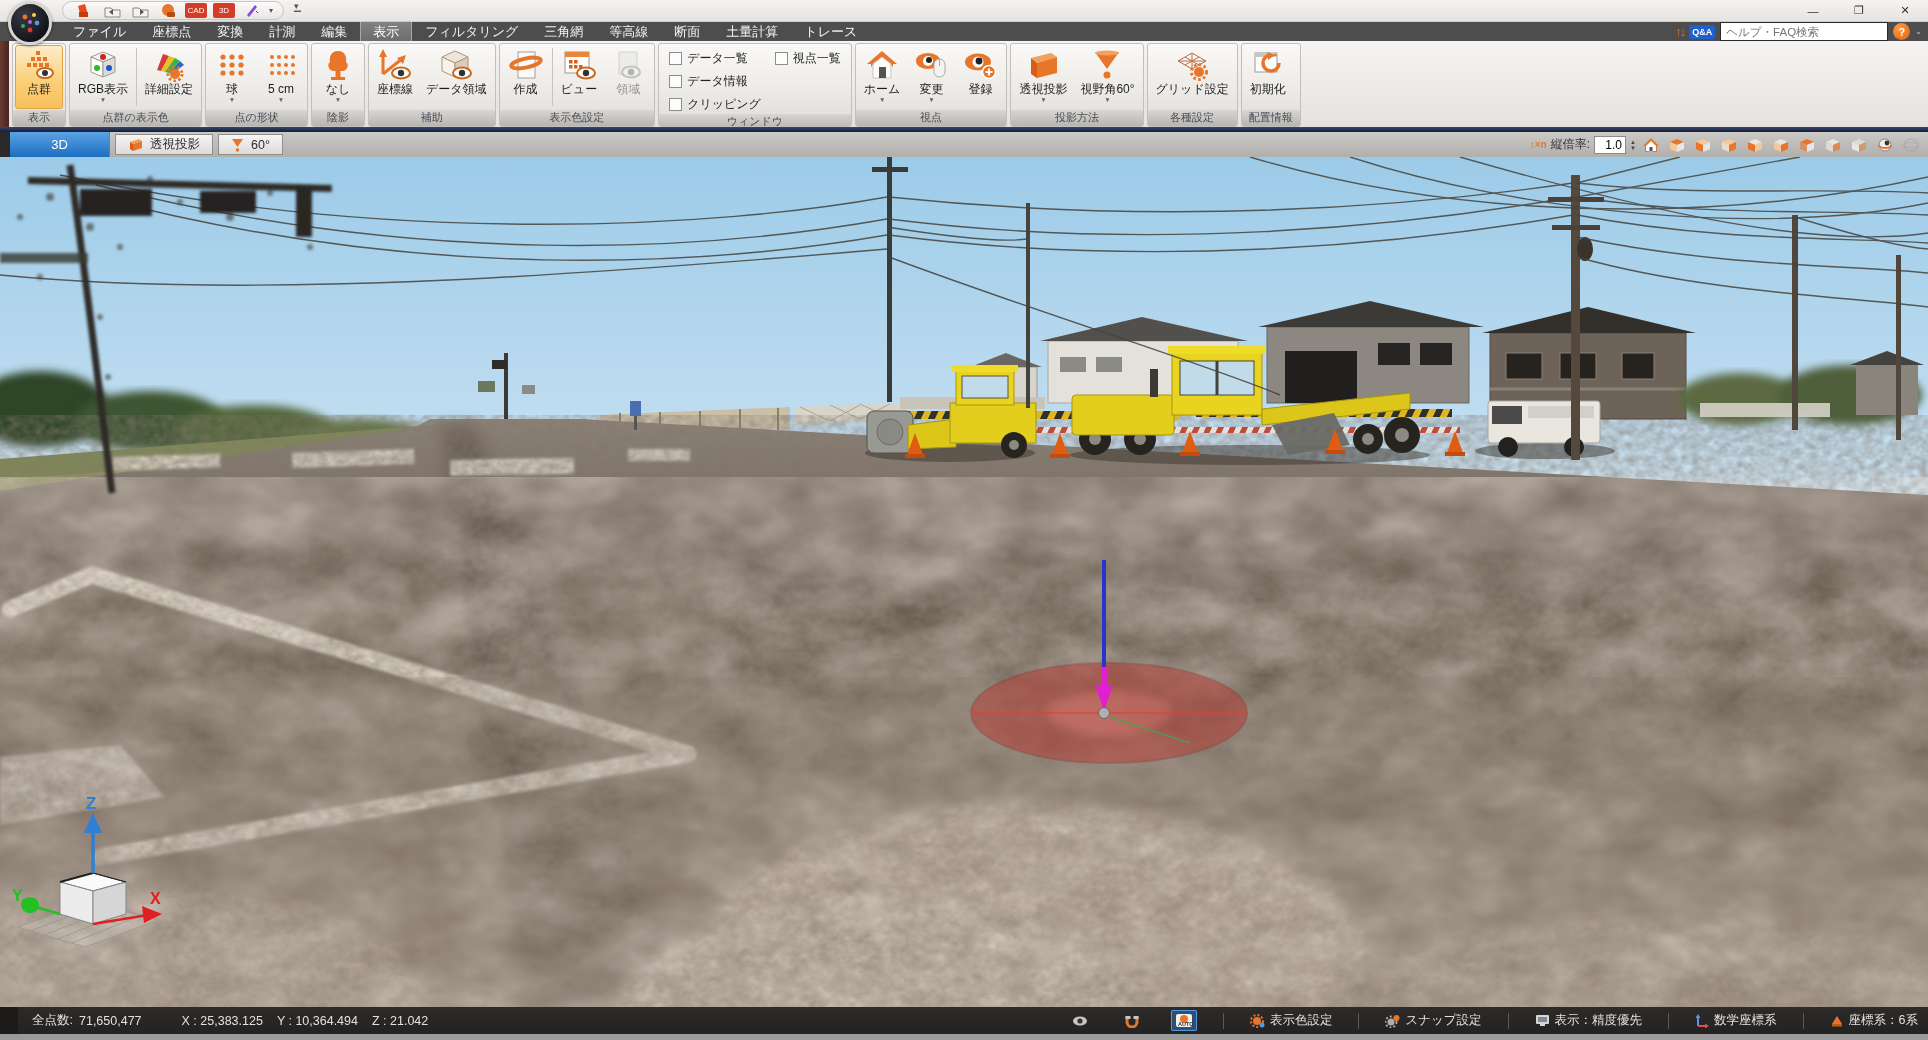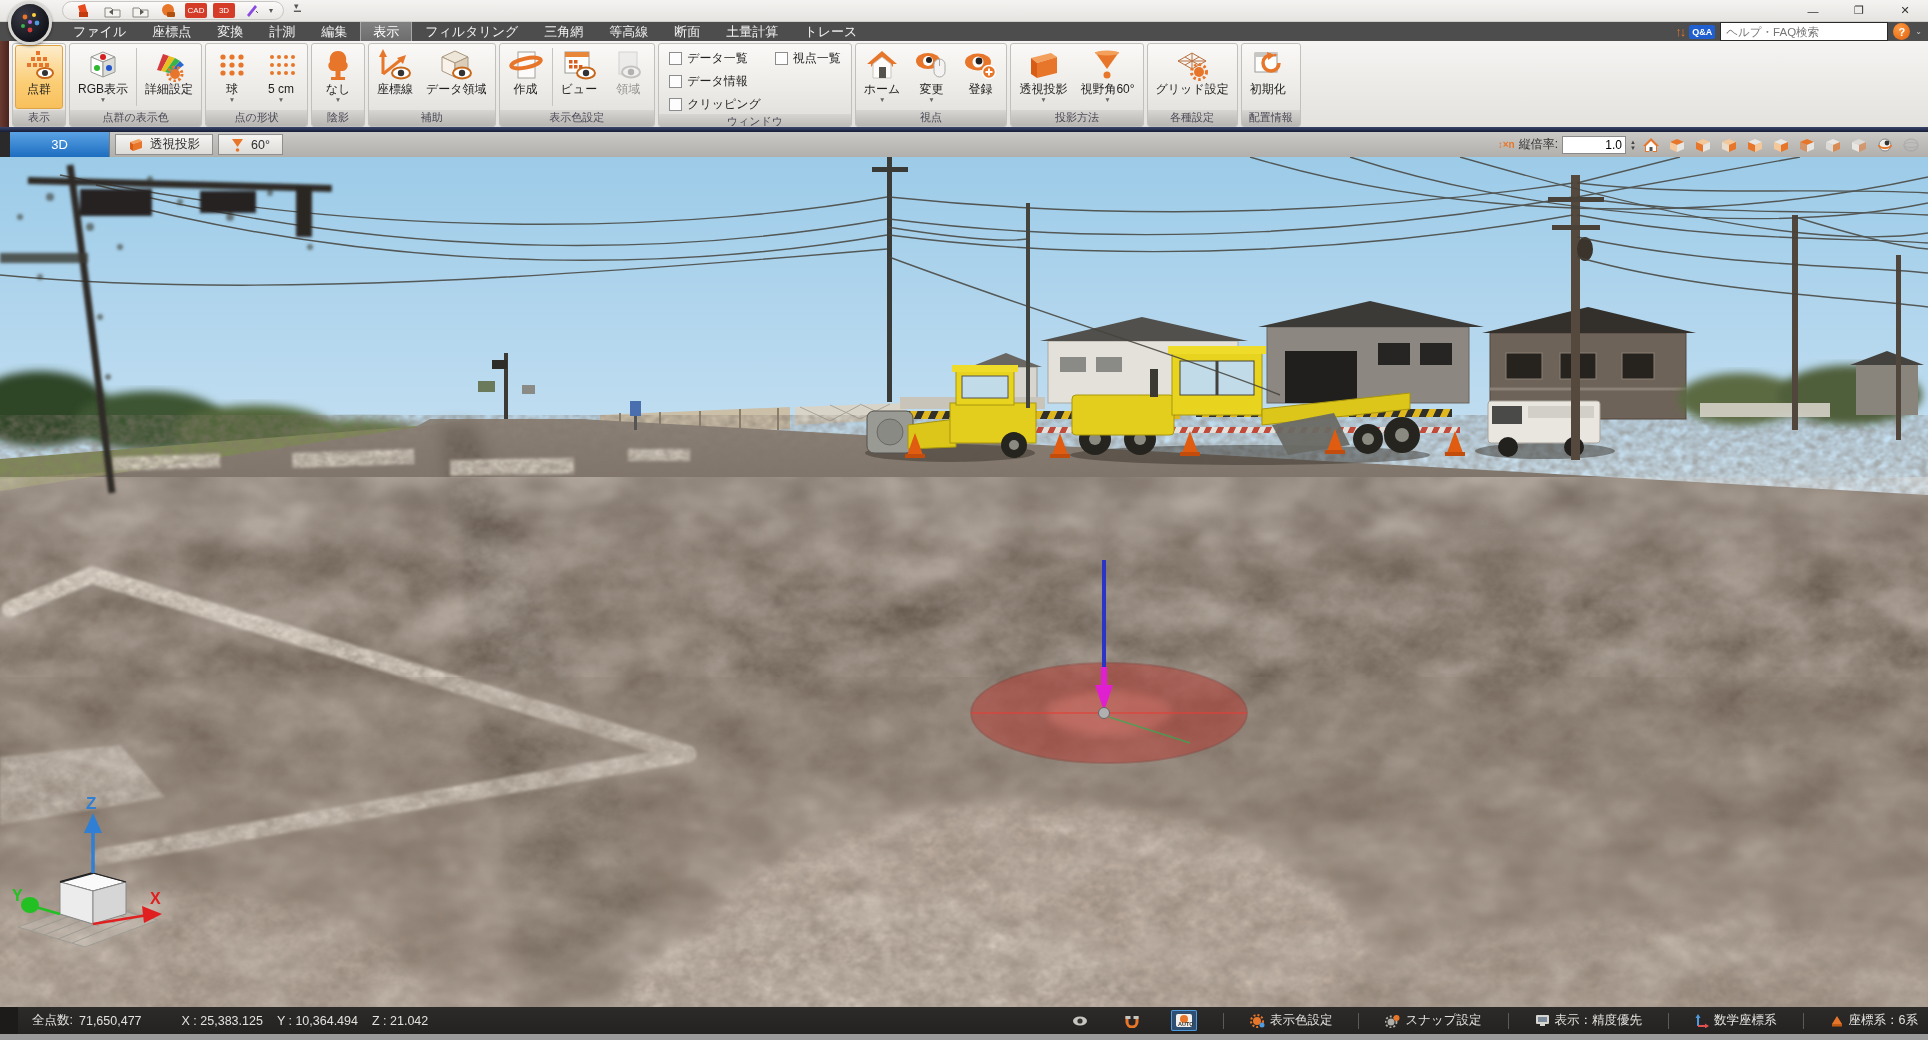--- a/index.html
+++ b/index.html
@@ -46,21 +46,21 @@
   .cbox{width:13px;height:13px;background:#fdfdfd;border:1px solid #8d8d8d;flex:none}
   .ribbon-line{height:5px;background:linear-gradient(#39456b,#161d36)}
 
   
   .vtabbar{height:25px;background:linear-gradient(#cbc9c6,#b1afac);display:flex;align-items:center;position:relative}
   .vedge{width:10px;height:25px;background:#2a2a2a}
   .vtab3d{width:100px;height:25px;background:linear-gradient(#5aa2e4,#1d6dc0);color:#fff;font-size:13px;display:flex;align-items:center;justify-content:center;border-right:1px solid #7b7b7b}
   .vtab{height:21px;margin-left:5px;padding:0 12px;background:linear-gradient(#f6f5f3,#dddbd7);border:1px solid #8f8f8f;display:flex;align-items:center;gap:7px;font-size:12.5px;color:#2e2e2e}
   .vright{margin-left:auto;display:flex;align-items:center;gap:4px;padding-right:6px;font-size:12px;color:#333}
   .xn{font-size:10px;color:#e8762a;font-weight:bold}
-  .scale-input{width:64px;height:18px;border:1px solid #8a8a8a;font-size:12px;text-align:right;padding-right:3px;background:#fff}
+  .scale-input{width:32px;height:18px;border:1px solid #8a8a8a;font-size:12px;text-align:right;padding-right:3px;background:#fff}
   .spin{display:flex;flex-direction:column;font-size:6px;color:#444;line-height:6px}
   .vicon{width:22px;height:20px;display:flex;align-items:center;justify-content:center}
   .vicon.dim{opacity:.4;filter:grayscale(1)}
 
   
   .viewport{position:relative;width:1928px;height:850px;background:#bcdcef}
   .viewport svg{display:block}
 
   
   .statusbar{height:27px;background:linear-gradient(#2c2b29,#232220);color:#e3e1dd;display:flex;align-items:center;font-size:12.5px;padding:0 10px 0 0}

